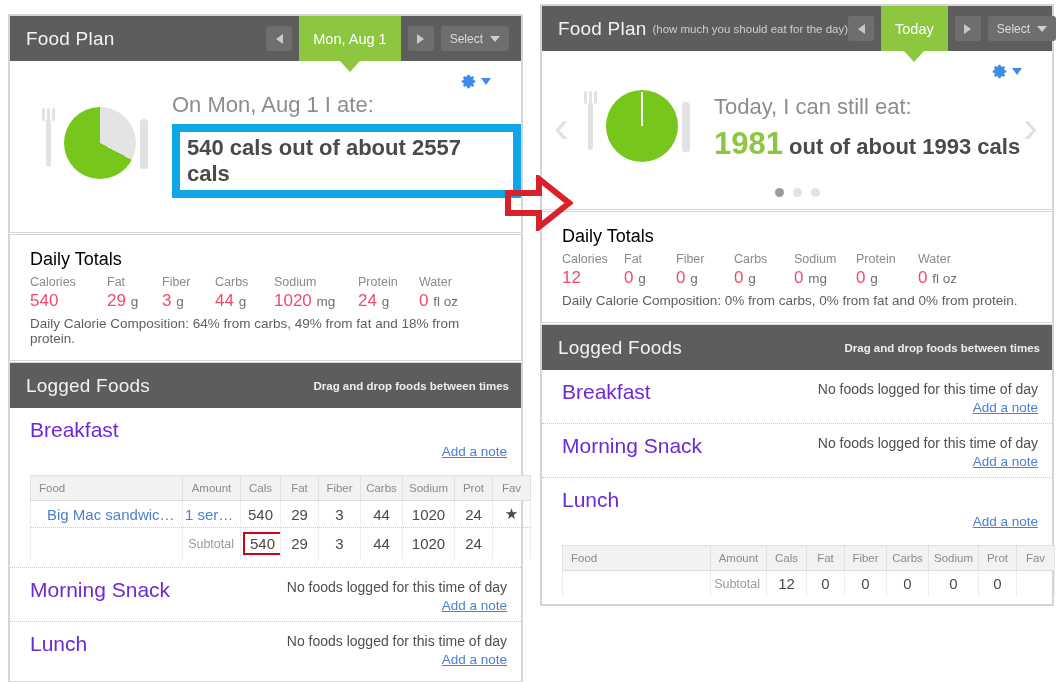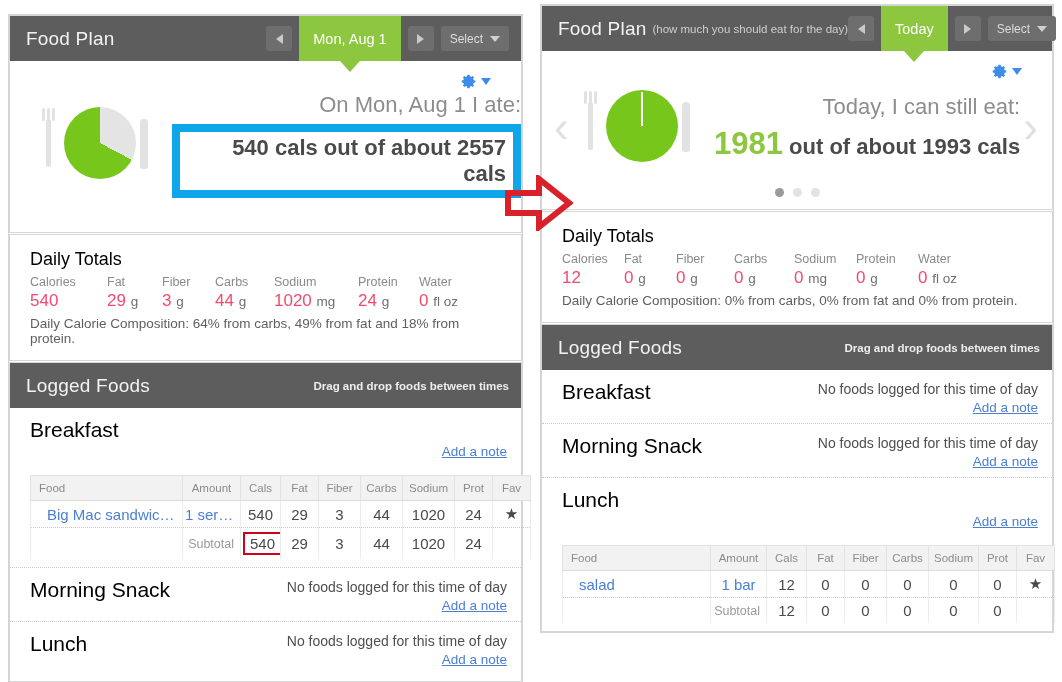--- a/index.html
+++ b/index.html
@@ -120,21 +120,20 @@
     width: 0; height: 0;
     border-left: 5px solid transparent;
     border-right: 5px solid transparent;
     border-top: 7px solid #3d8ce8;
   }
 
   .summary-main {
     display: flex; align-items: center;
     padding: 2px 0 0 0;
     position: relative;
-    text-align: right;
   }
   .plate { position: relative; width: 120px; height: 92px; flex: 0 0 auto; }
   .plate.offset-r { margin-left: 28px; }
   .fork, .knife { position: absolute; background: #e2e2e2; }
   .fork {
     left: 8px; top: 20px; width: 5px; height: 48px; border-radius: 3px;
   }
   .fork-tine {
     position: absolute; background: #e2e2e2; width: 3px; height: 13px;
     top: -11px; border-radius: 2px;
@@ -203,21 +202,21 @@
   .tcol { display: flex; flex-direction: column; }
   .tlabel { font-size: 12.5px; color: #8a8a8a; margin-bottom: 2px; }
   .tval { font-size: 17px; color: #f04b6e; white-space: nowrap; }
   .tval .unit { color: #6f6f6f; font-size: 13.5px; }
   .comp { font-size: 13.5px; color: #5f5f5f; margin-top: 5px; }
 
   
   .meal { padding: 10px 14px 8px 20px; border-bottom: 1px dotted #c9c9c9; }
   .meal:last-child { border-bottom: none; }
   .meal-head { display: flex; align-items: flex-start; justify-content: space-between; }
-  .meal-name { color: #000000; font-size: 21px; font-weight: normal; }
+  .meal-name { color: #6d28d9; font-size: 21px; font-weight: normal; }
   .meal-right { text-align: right; }
   .no-foods { color: #4f4f4f; font-size: 14px; }
   .add-note {
     color: #4a7fd4; font-size: 13.5px; display: block; margin-top: 2px;
   }
   .note-only { text-align: right; margin-top: 2px; }
 
   
   table.foods {
     width: 100%; border-collapse: collapse; margin-top: 16px;
@@ -601,31 +600,20 @@
               <th>Cals</th>
               <th>Fat</th>
               <th>Fiber</th>
               <th>Carbs</th>
               <th>Sodium</th>
               <th>Prot</th>
               <th>Fav</th>
             </tr>
           </thead>
           <tbody>
-            <tr class="item">
-              <td class="food-col">salad</td>
-              <td class="amount">1 bar</td>
-              <td>12</td>
-              <td>0</td>
-              <td>0</td>
-              <td>0</td>
-              <td>0</td>
-              <td>0</td>
-              <td class="star">★</td>
-            </tr>
             <tr>
               <td class="blank"></td>
               <td class="subtotal-lbl">Subtotal</td>
               <td>12</td>
               <td>0</td>
               <td>0</td>
               <td>0</td>
               <td>0</td>
               <td>0</td>
               <td></td>

